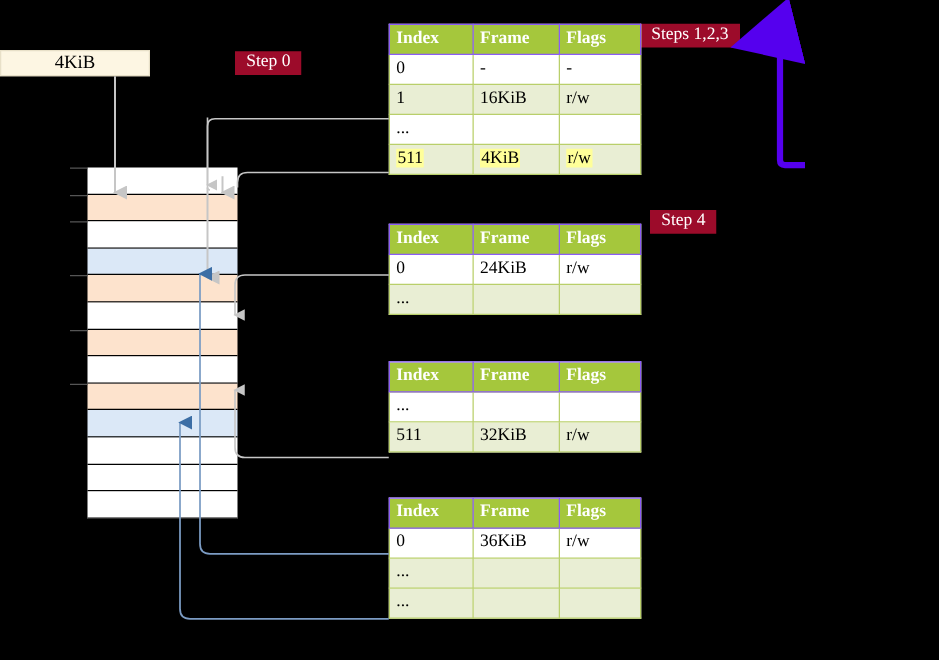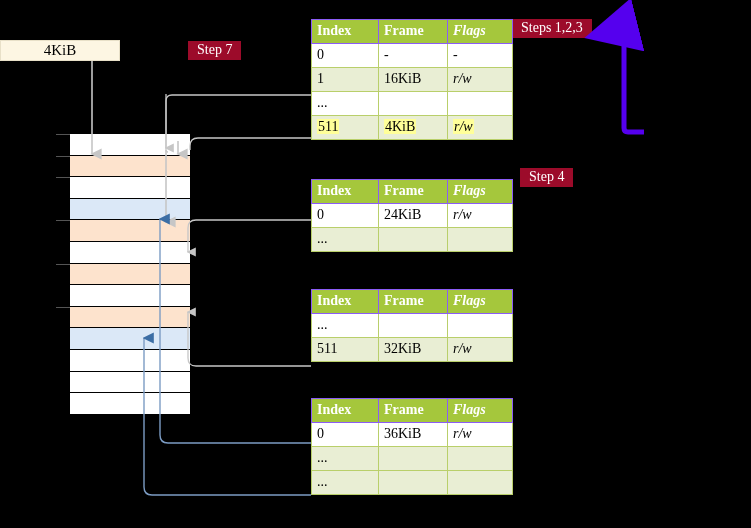--- a/index.html
+++ b/index.html
@@ -80,40 +80,40 @@
     vertical-align:middle;
     overflow:hidden;
     white-space:nowrap;
   }
   table.pt tr.alt td{background:#e9eed4;}
   table.pt tr.plain td{background:#ffffff;}
   .hl{background:#ffff99;padding:0 1px;}
 
   .col-idx{width:56px;}
   .col-frm{width:58px;}
-  .col-flg{width:54px;font-style:italic;}
+  .col-flg{width:54px;}
 
   .t1{left:311px;top:19px;}
   .t2{left:311px;top:179px;}
   .t3{left:311px;top:289px;}
   .t4{left:311px;top:398px;}
 
   svg.overlay{position:absolute;left:0;top:0;width:751px;height:528px;pointer-events:none;}
 </style>
 </head>
 <body>
 
 <div id="stage">
 
   <div class="abs kib-box">
     <span>4KiB</span>
   </div>
 
   <div class="abs badge badge-red badge-step0">
-    <span>Step 7</span>
+    <span>Step 0</span>
   </div>
   <div class="abs badge badge-red badge-step123">
     <span>Steps 1,2,3</span>
   </div>
   <div class="abs badge badge-red badge-step4">
     <span>Step 4</span>
   </div>
 
   <div class="abs mem" id="mem-col">
     <div class="mem-top-border"></div>

